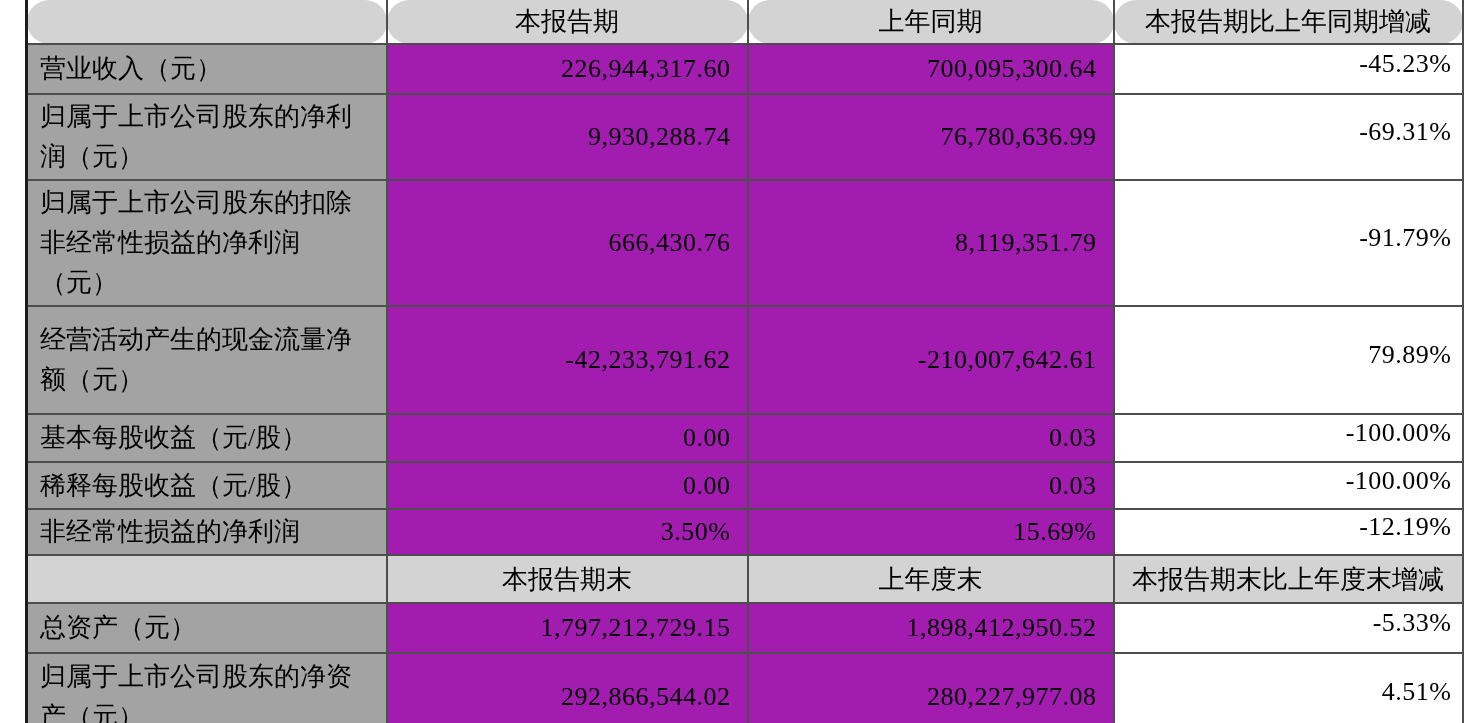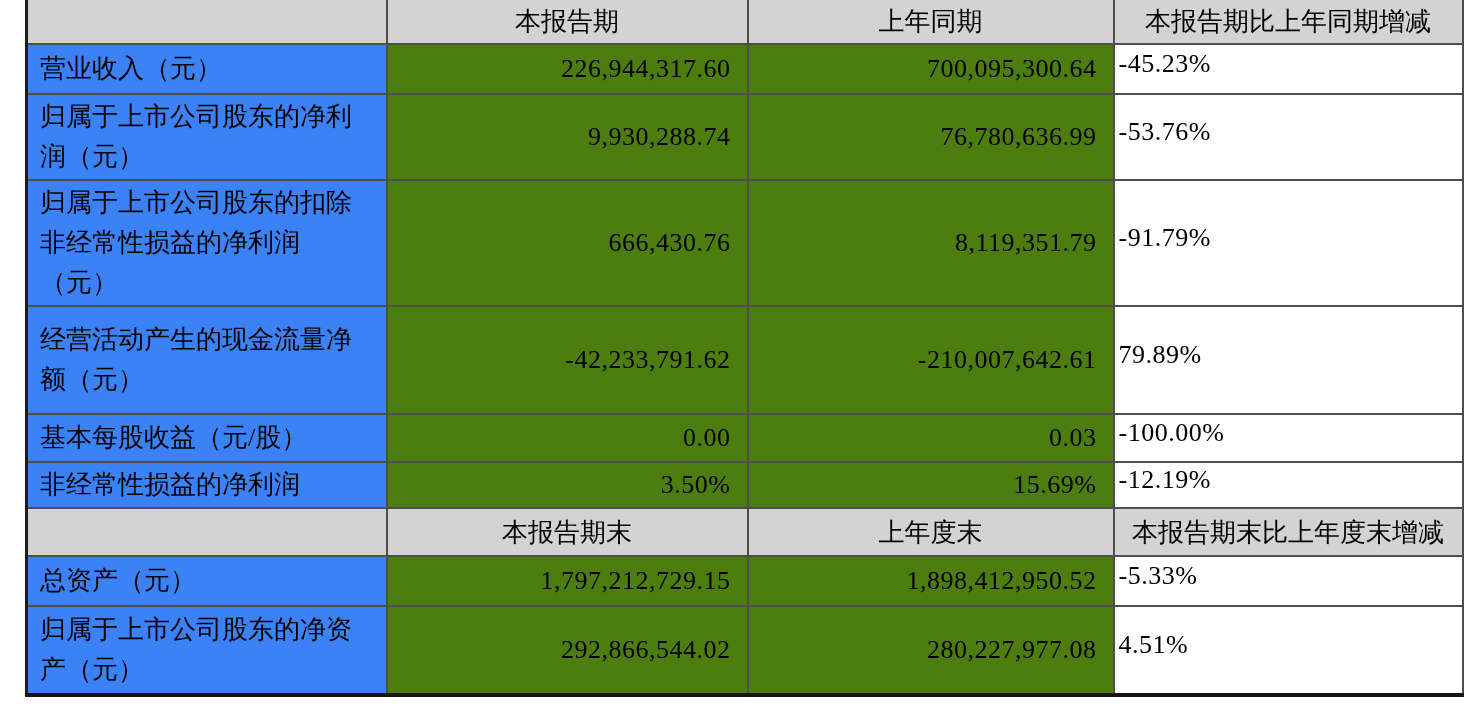--- a/index.html
+++ b/index.html
@@ -18,42 +18,42 @@
     border-left:3px solid #1c1c1c;
     border-right:2px solid #4d4d4d;
     border-bottom:4px solid #161616;
   }
   table.fin td{
     border:2px solid #4d4d4d;
     font-size:26px;
     vertical-align:middle;
     overflow:hidden;
   }
-  tr.first td{border-top:hidden;}
+  tr.first td{border-top:hidden;border-radius:22px;}
   td.label{
-    background:#3b82f6;
+    background:#a3a3a3;
     text-align:left;
     padding:2px 14px 2px 12px;
     white-space:pre-line;
     line-height:40px;
   }
   tr.hdr td{
     background:#d3d3d3;
     text-align:center;
     padding:2px 4px;
   }
   td.num{
-    background:#4d7c0f;
+    background:#a21caf;
     text-align:right;
     padding:2px 16px 2px 4px;
     letter-spacing:0.5px;
   }
   td.pct{
     background:#ffffff;
-    text-align:left;
+    text-align:right;
     padding:2px 10px 12px 4px;
     letter-spacing:0.5px;
   }
 </style>
 </head>
 <body>
 
 <table class="fin">
   <colgroup>
     <col style="width:360px">
@@ -75,21 +75,21 @@
     <td class="num">226,944,317.60</td>
     <td class="num">700,095,300.64</td>
     <td class="pct">-45.23%</td>
   </tr>
 
   <tr style="height:79px">
     <td class="label">归属于上市公司股东的净利
 润（元）</td>
     <td class="num">9,930,288.74</td>
     <td class="num">76,780,636.99</td>
-    <td class="pct">-53.76%</td>
+    <td class="pct">-69.31%</td>
   </tr>
 
   <tr style="height:122px">
     <td class="label">归属于上市公司股东的扣除
 非经常性损益的净利润
 （元）</td>
     <td class="num">666,430.76</td>
     <td class="num">8,119,351.79</td>
     <td class="pct">-91.79%</td>
   </tr>
@@ -102,20 +102,26 @@
     <td class="pct">79.89%</td>
   </tr>
 
   <tr style="height:48px">
     <td class="label">基本每股收益（元/股）</td>
     <td class="num">0.00</td>
     <td class="num">0.03</td>
     <td class="pct">-100.00%</td>
   </tr>
 
+  <tr style="height:47px">
+    <td class="label">稀释每股收益（元/股）</td>
+    <td class="num">0.00</td>
+    <td class="num">0.03</td>
+    <td class="pct">-100.00%</td>
+  </tr>
 
   <tr style="height:45px">
     <td class="label">非经常性损益的净利润</td>
     <td class="num">3.50%</td>
     <td class="num">15.69%</td>
     <td class="pct">-12.19%</td>
   </tr>
 
   <tr class="hdr" style="height:48px">
     <td class="label"></td>

